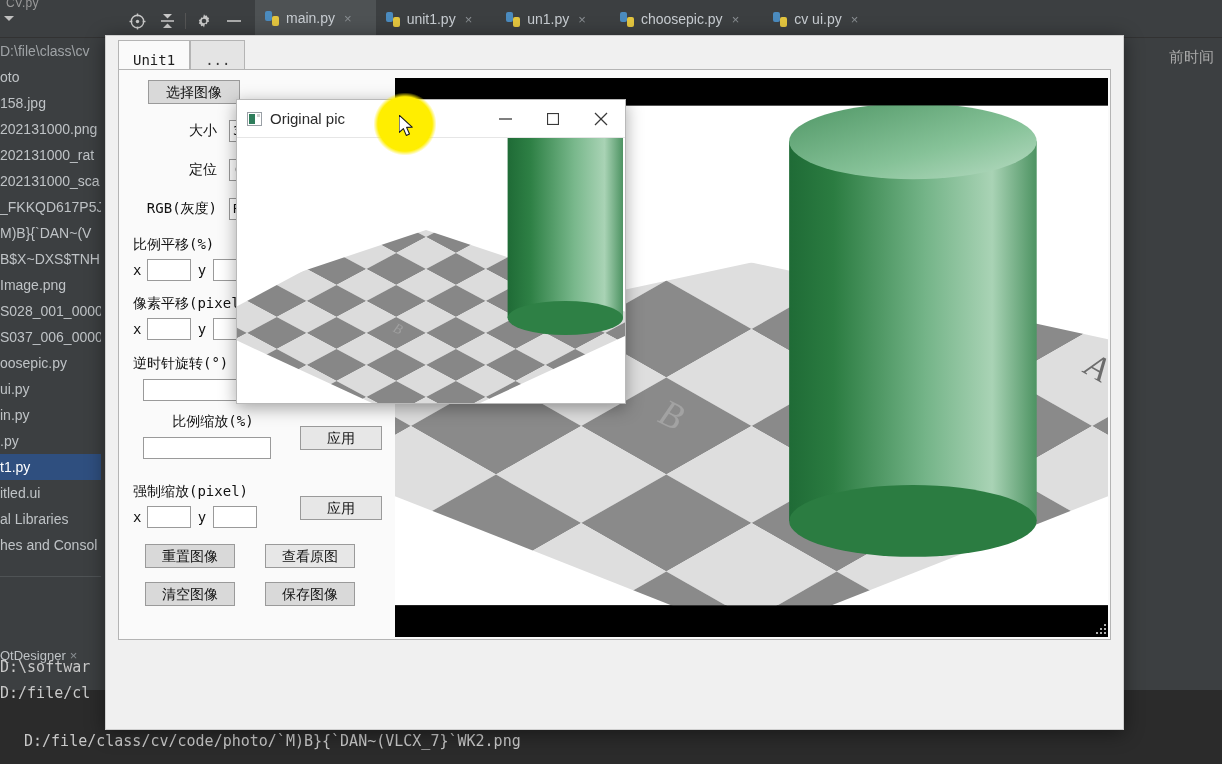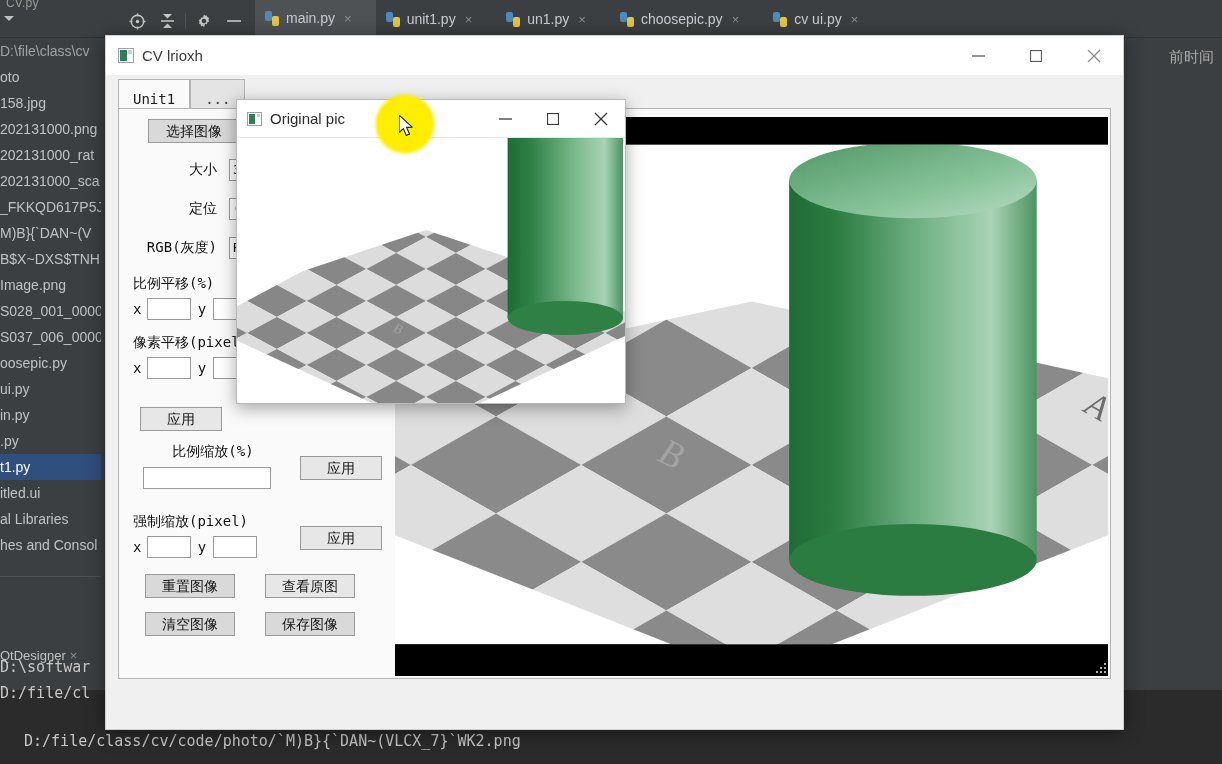--- a/index.html
+++ b/index.html
@@ -330,42 +330,20 @@
     </div>
   </div>
 
   <div class="console-area">
     <div class="console-line" style="position:absolute; top:-32px; left:0;">D:\softwar</div>
     <div class="console-line" style="position:absolute; top:-6px; left:0;">D:/file/cl</div>
     <div class="console-line" style="position:absolute; top:42px; left:0;padding-left:24px;">D:/file/class/cv/code/photo/`M)B}{`DAN~(VLCX_7}`WK2.png</div>
   </div>
 
   <div class="cvwin">
-    <div class="cv-titlebar">
-      <div class="cv-appicon"></div>
-      <div class="cv-title">CV lrioxh</div>
-      <div class="cv-wbtns">
-        <div class="wbtn">
-          <svg width="13" height="2">
-              <line x1="0" y1="1" x2="13" y2="1" stroke="#5a5a5a" stroke-width="1.3"></line>
-            </svg>
-        </div>
-        <div class="wbtn">
-          <svg width="12" height="12">
-              <rect x="0.5" y="0.5" width="11" height="11" fill="none" stroke="#5a5a5a" stroke-width="1.2"></rect>
-            </svg>
-        </div>
-        <div class="wbtn">
-          <svg width="14" height="14">
-              <line x1="1" y1="1" x2="13" y2="13" stroke="#8a8a8a" stroke-width="1.3"></line>
-              <line x1="13" y1="1" x2="1" y2="13" stroke="#8a8a8a" stroke-width="1.3"></line>
-            </svg>
-        </div>
-      </div>
-    </div>
 
 
     <div class="cv-body">
 
       <div class="qtabs">
         <div class="qtab active">Unit1</div>
         <div class="qtab inactive">...</div>
       </div>
 
       <div class="qtab-page">
@@ -403,20 +381,24 @@
             <div class="qlabel">像素平移(pixel)</div>
             <div class="row" style="margin-top:5px;">
               <div class="qlabel" style="width:14px;">x</div>
               <div class="qinput" style="width:44px;"></div>
               <div class="qlabel" style="width:22px; text-align:center;">y</div>
               <div class="qinput" style="width:44px;"></div>
             </div>
           </div>
 
           <div class="row" style="margin-top:15px; align-items:flex-start;">
+            <div style="width:160px;">
+              <div class="qlabel">逆时针旋转(°)</div>
+              <div class="qinput" style="width:128px; margin-top:6px; margin-left:10px;"></div>
+            </div>
             <div class="qbtn light" style="width:82px; margin-top:13px; margin-left:7px;">应用</div>
           </div>
 
           <div class="row" style="margin-top:12px; align-items:flex-start;">
             <div style="width:160px;text-align:center;">
               <div class="qlabel">比例缩放(%)</div>
               <div class="qinput" style="width:128px; margin-top:6px; margin-left:10px;"></div>
             </div>
             <div class="qbtn light" style="width:82px; margin-top:13px; margin-left:7px;">应用</div>
           </div>

